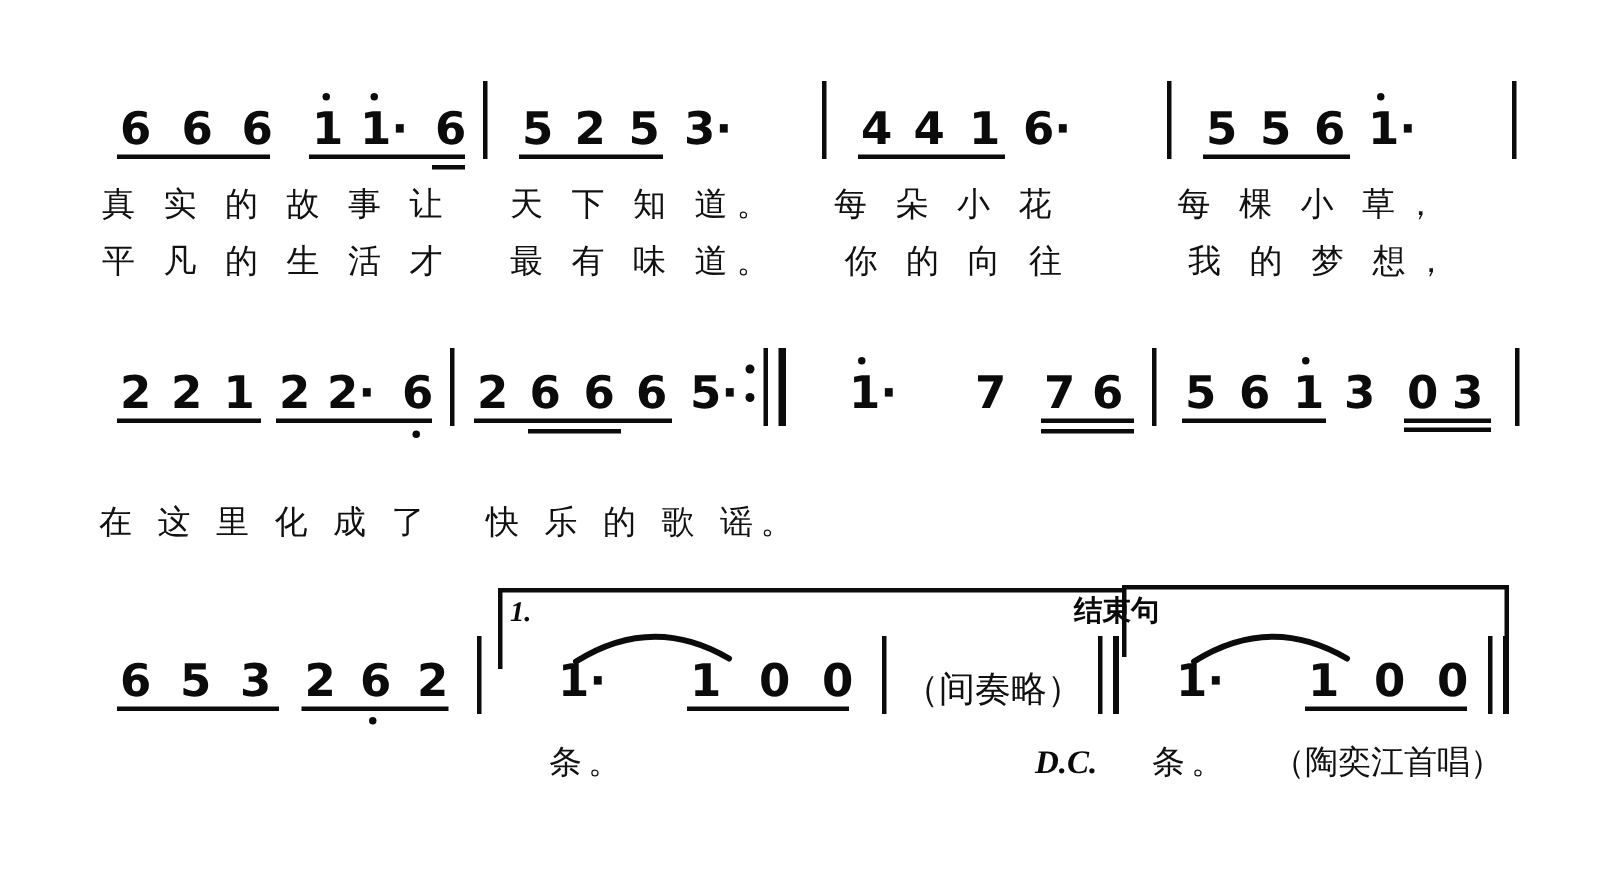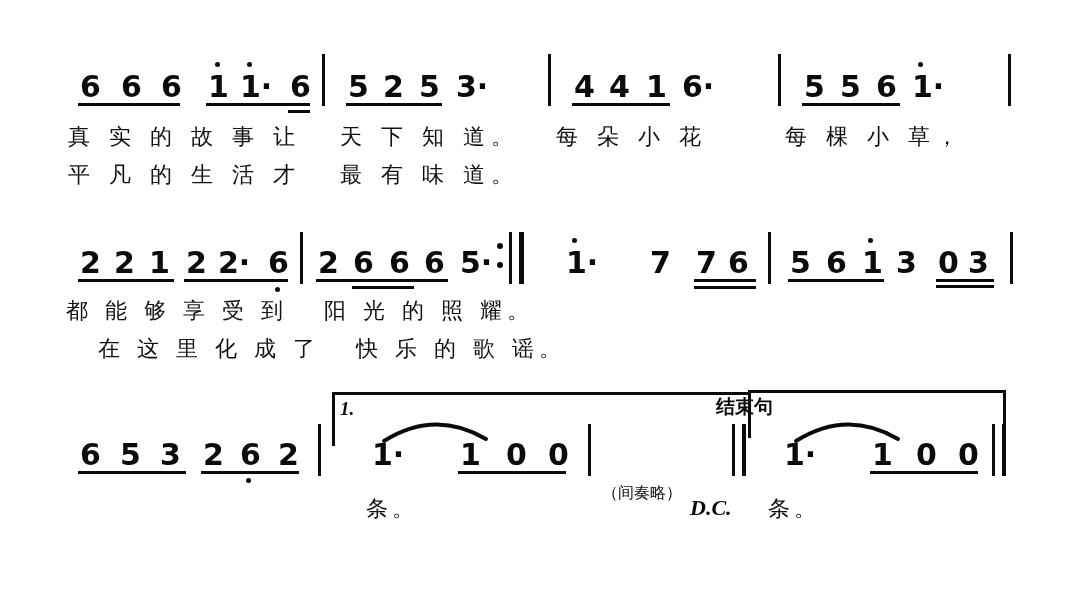--- a/index.html
+++ b/index.html
@@ -56,24 +56,23 @@
     line-height:1;
     white-space:pre;
     color:#111;
     font-weight:500;
   }
   .lyric-row{letter-spacing:0;}
 
   
   .anno{
     font-family:"DejaVu Sans","Liberation Sans",sans-serif;
-    font-size:16px;
+    font-size:24px;
     white-space:pre;
     color:#111;
-    margin-top:40px;
   }
   .dc{
     font-family:"Liberation Serif","DejaVu Serif",serif;
     font-style:italic;font-weight:bold;
     font-size:22px;white-space:pre;
   }
   .ending-num{
     font-family:"Liberation Serif",serif;
     font-style:italic;font-weight:bold;font-size:19px;
     white-space:pre;
@@ -136,20 +135,21 @@
     <span class="abs note" style="left:876px;top:72px;">6</span>
     <span class="abs note" style="left:912px;top:72px;">1·</span>
     <div class="abs octdot-hi" style="left:918px;top:62px;"></div>
     <div class="abs beam" style="left:802px;top:103px;width:98px;"></div>
 
     <div class="abs barline" style="left:1008px;top:54px;height:52px;"></div>
 
     <span class="abs lyric lyric-row" style="left:68px;top:126px;letter-spacing:6px;">真 实 的 故 事 让   天 下 知 道。</span>
     <span class="abs lyric lyric-row" style="left:68px;top:164px;letter-spacing:6px;">平 凡 的 生 活 才   最 有 味 道。</span>
     <span class="abs lyric lyric-row" style="left:556px;top:126px;letter-spacing:6px;">每 朵 小 花      每 棵 小 草，</span>
+    <span class="abs lyric lyric-row" style="left:563px;top:164px;letter-spacing:6px;">你 的 向 往      我 的 梦 想，</span>
   </div>
 
   <div class="abs" style="left:0;top:0;width:1080px;height:380px;">
 
     <span class="abs note" style="left:80px;top:248px;">2</span>
     <span class="abs note" style="left:114px;top:248px;">2</span>
     <span class="abs note" style="left:149px;top:248px;">1</span>
     <span class="abs note" style="left:186px;top:248px;">2</span>
     <span class="abs note" style="left:218px;top:248px;">2·</span>
     <span class="abs note" style="left:268px;top:248px;">6</span>
@@ -188,22 +188,21 @@
     <div class="abs octdot-hi" style="left:868px;top:238px;"></div>
     <span class="abs note" style="left:896px;top:248px;">3</span>
     <span class="abs note" style="left:938px;top:248px;">0</span>
     <span class="abs note" style="left:968px;top:248px;">3</span>
     <div class="abs beam" style="left:788px;top:279px;width:96px;"></div>
     <div class="abs beam" style="left:936px;top:279px;width:58px;"></div>
     <div class="abs beam2" style="left:936px;top:285px;width:58px;"></div>
 
     <div class="abs barline" style="left:1010px;top:232px;height:52px;"></div>
 
-    <span class="abs lyric lyric-row" style="left:66px;top:300px;letter-spacing:5px;">都 能 够 享 受 到   阳 光 的 照 耀。</span>
-    <span class="abs lyric lyric-row" style="left:66px;top:338px;letter-spacing:5px;margin-left:32px;">在 这 里 化 成 了   快 乐 的 歌 谣。</span>
+    <span class="abs lyric lyric-row" style="left:66px;top:338px;letter-spacing:5px;">在 这 里 化 成 了   快 乐 的 歌 谣。</span>
   </div>
 
   <div class="abs" style="left:0;top:0;width:1080px;height:591px;">
 
     <span class="abs note" style="left:80px;top:440px;">6</span>
     <span class="abs note" style="left:120px;top:440px;">5</span>
     <span class="abs note" style="left:160px;top:440px;">3</span>
     <span class="abs note" style="left:203px;top:440px;">2</span>
     <span class="abs note" style="left:240px;top:440px;">6</span>
     <span class="abs note" style="left:278px;top:440px;">2</span>
@@ -248,15 +247,16 @@
     <div class="abs beam" style="left:870px;top:471px;width:108px;"></div>
     <svg class="abs slur" width="110" height="32" style="left:792px;top:413px;">
       <path d="M4 28 Q 55 -4 106 26"></path>
     </svg>
 
     <div class="abs finalbar-a" style="left:992px;top:424px;height:52px;"></div>
     <div class="abs finalbar-b" style="left:1002px;top:424px;height:52px;"></div>
 
     <span class="abs lyric lyric-row" style="left:366px;top:498px;letter-spacing:4px;">条。</span>
     <span class="abs lyric lyric-row" style="left:768px;top:498px;letter-spacing:4px;">条。</span>
+    <span class="abs lyric lyric-row" style="left:848px;top:498px;letter-spacing:0;">（陶奕江首唱）</span>
   </div>
 
 </div>
 
 </body></html>

